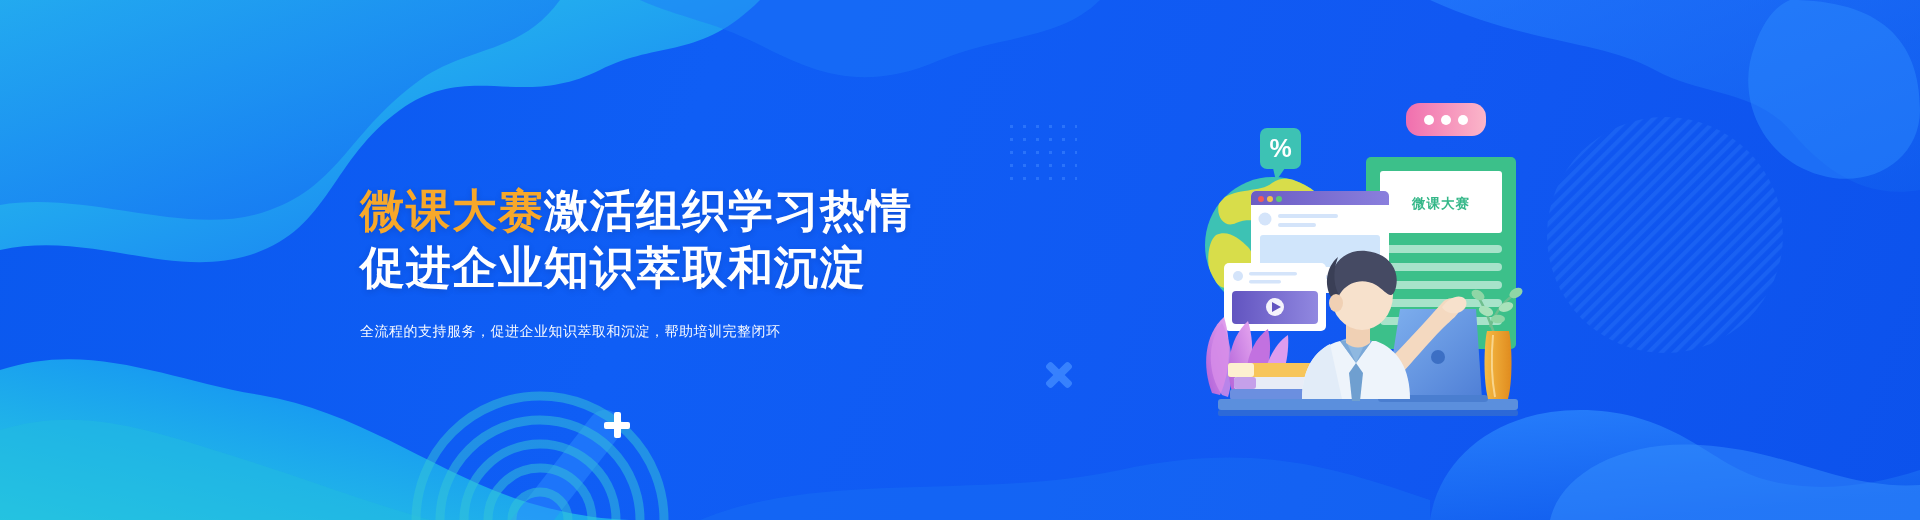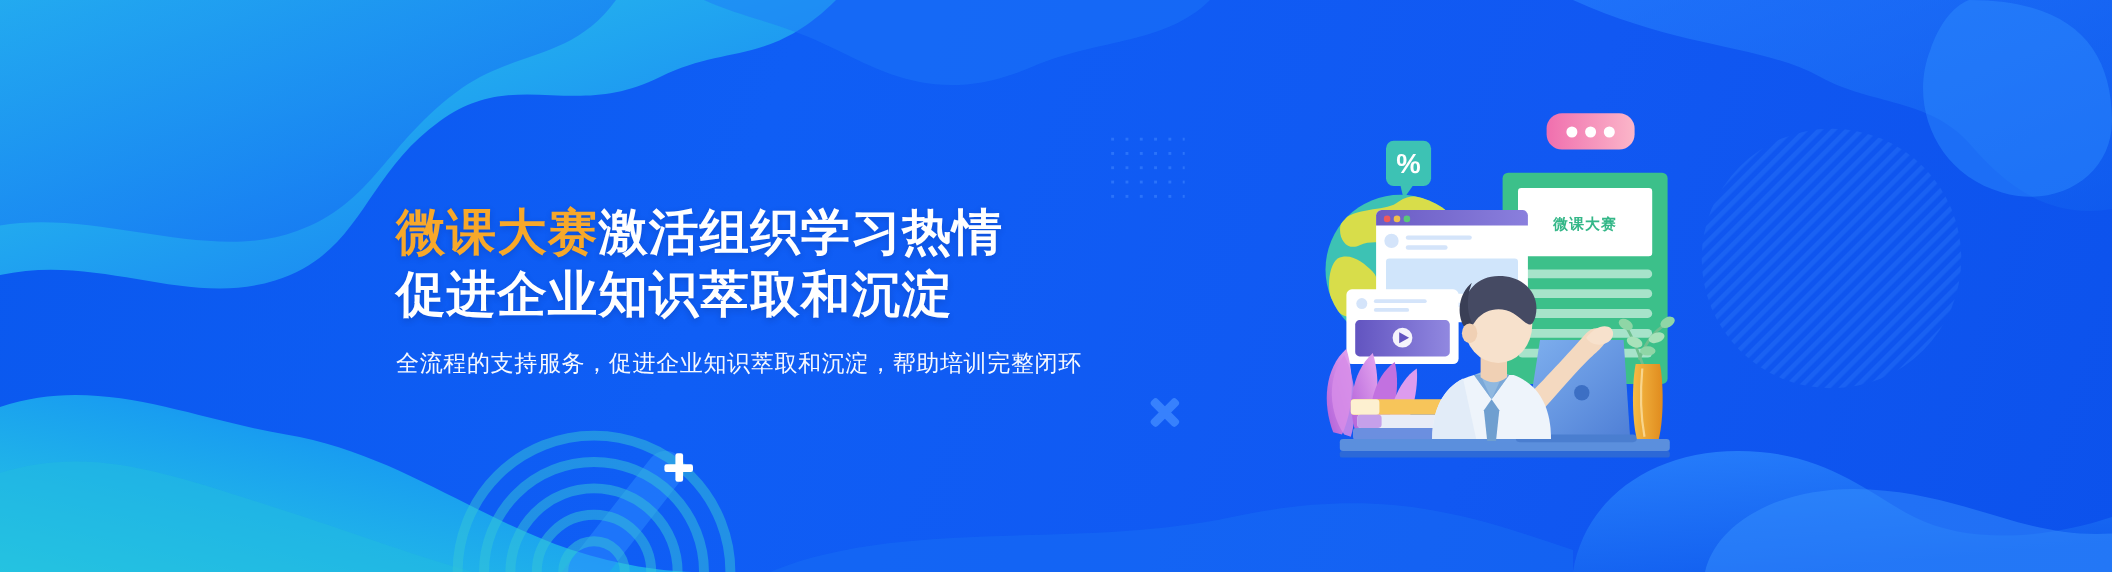--- a/index.html
+++ b/index.html
@@ -50,21 +50,21 @@
     z-index:6;
   }
   .headline{
     font-size:45px;line-height:57px;font-weight:700;
     color:#ffffff;letter-spacing:1px;white-space:nowrap;
     text-shadow:0 2px 6px rgba(0,20,80,.18);
   }
   .hl-accent{color:#f7a82a;}
   .subtitle{
     margin-top:20px;
-    font-size:21px;line-height:30px;color:#ffffff;
+    font-size:14px;line-height:30px;color:#ffffff;
     letter-spacing:.5px;font-weight:400;opacity:.97;white-space:nowrap;
   }
 
   
   .illustration{
     position:absolute;left:1190px;top:95px;width:360px;height:330px;z-index:5;
   }
   .illustration svg{display:block;width:360px;height:330px;overflow:visible;}
   .board-label{
     font-family:"Liberation Sans","DejaVu Sans",sans-serif;

